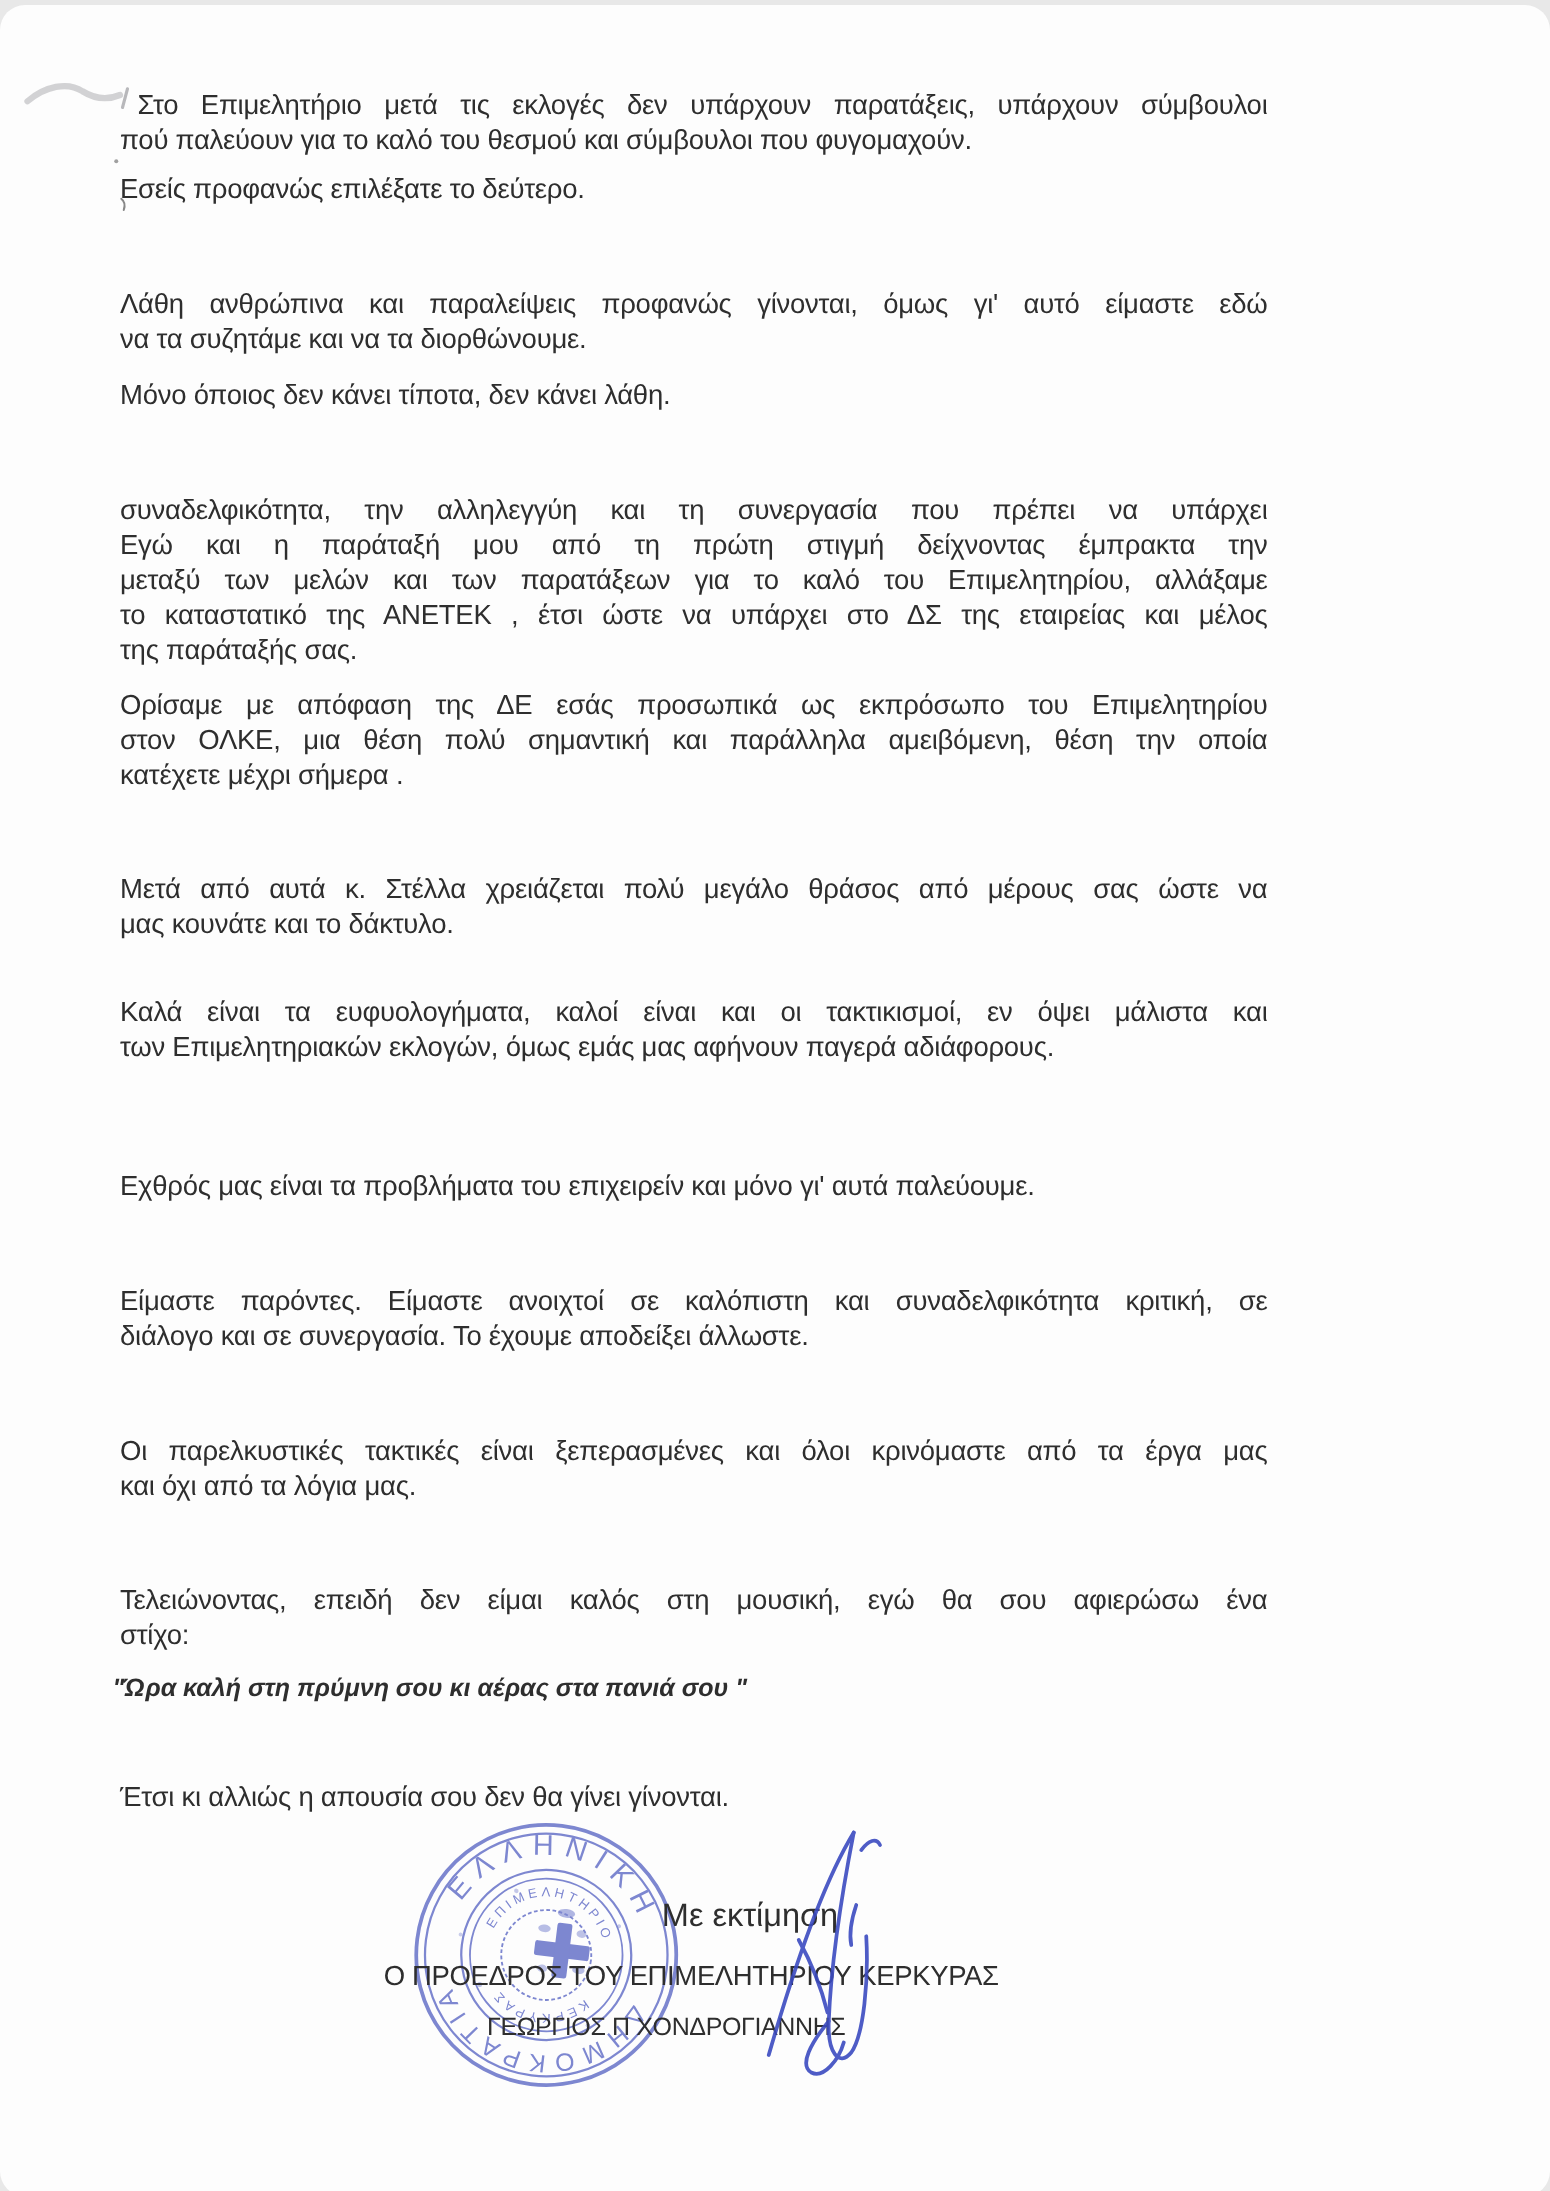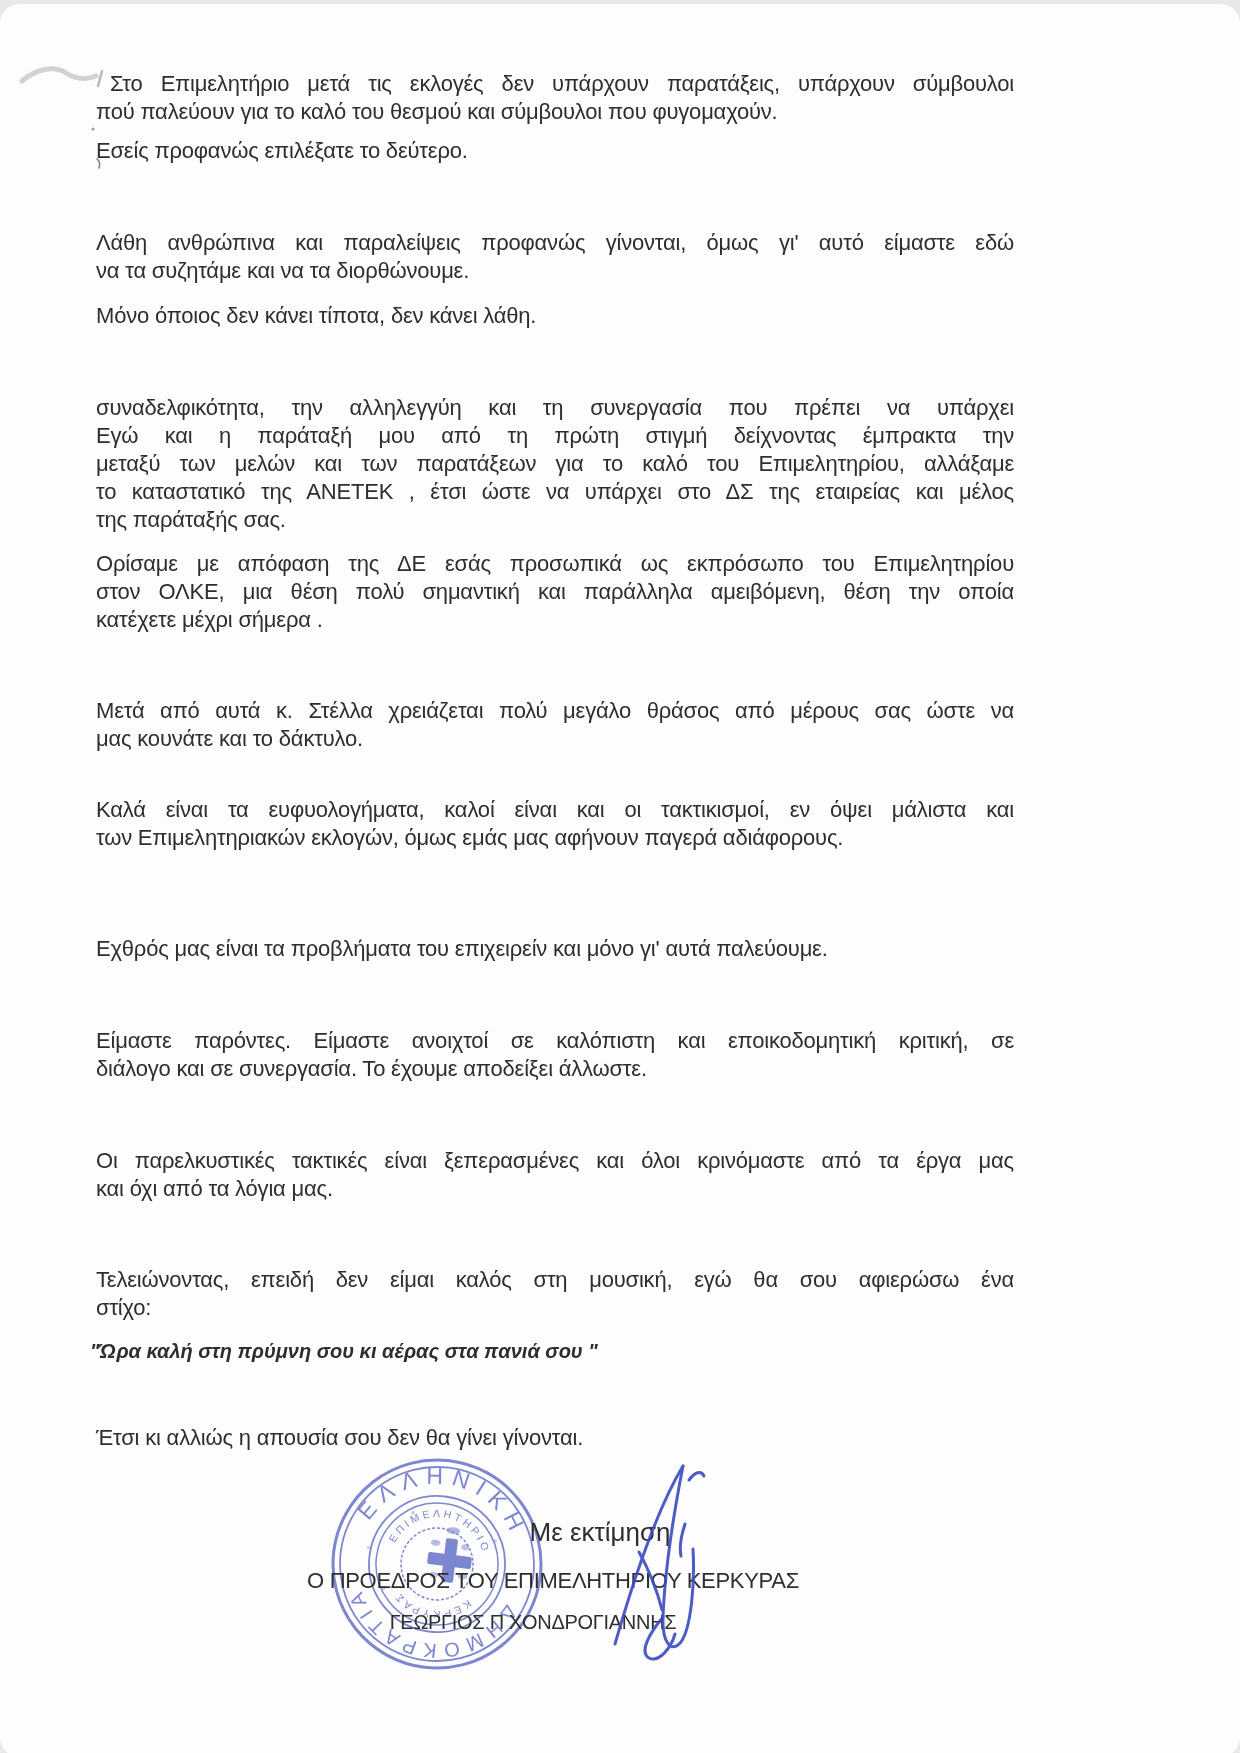--- a/index.html
+++ b/index.html
@@ -82,21 +82,21 @@
       <div class="line">μας κουνάτε και το δάκτυλο.</div>
     </div>
   <div class="para" style="top:792px">
       <div class="line jl">Καλά είναι τα ευφυολογήματα, καλοί είναι και οι τακτικισμοί, εν όψει μάλιστα και</div>
       <div class="line">των Επιμελητηριακών εκλογών, όμως εμάς μας αφήνουν παγερά αδιάφορους.</div>
     </div>
   <div class="para" style="top:931px">
       <div class="line">Εχθρός μας είναι τα προβλήματα του επιχειρείν και μόνο γι' αυτά παλεύουμε.</div>
     </div>
   <div class="para" style="top:1023px">
-      <div class="line jl">Είμαστε παρόντες. Είμαστε ανοιχτοί σε καλόπιστη και εποικοδομητική κριτική, σε</div>
+      <div class="line jl">Είμαστε παρόντες. Είμαστε ανοιχτοί σε καλόπιστη και συναδελφικότητα κριτική, σε</div>
       <div class="line">διάλογο και σε συνεργασία. Το έχουμε αποδείξει άλλωστε.</div>
     </div>
   <div class="para" style="top:1143px">
       <div class="line jl">Οι παρελκυστικές τακτικές είναι ξεπερασμένες και όλοι κρινόμαστε από τα έργα μας</div>
       <div class="line">και όχι από τα λόγια μας.</div>
     </div>
   <div class="para" style="top:1262px">
       <div class="line jl">Τελειώνοντας, επειδή δεν είμαι καλός στη μουσική, εγώ θα σου αφιερώσω ένα</div>
       <div class="line">στίχο:</div>
     </div>

